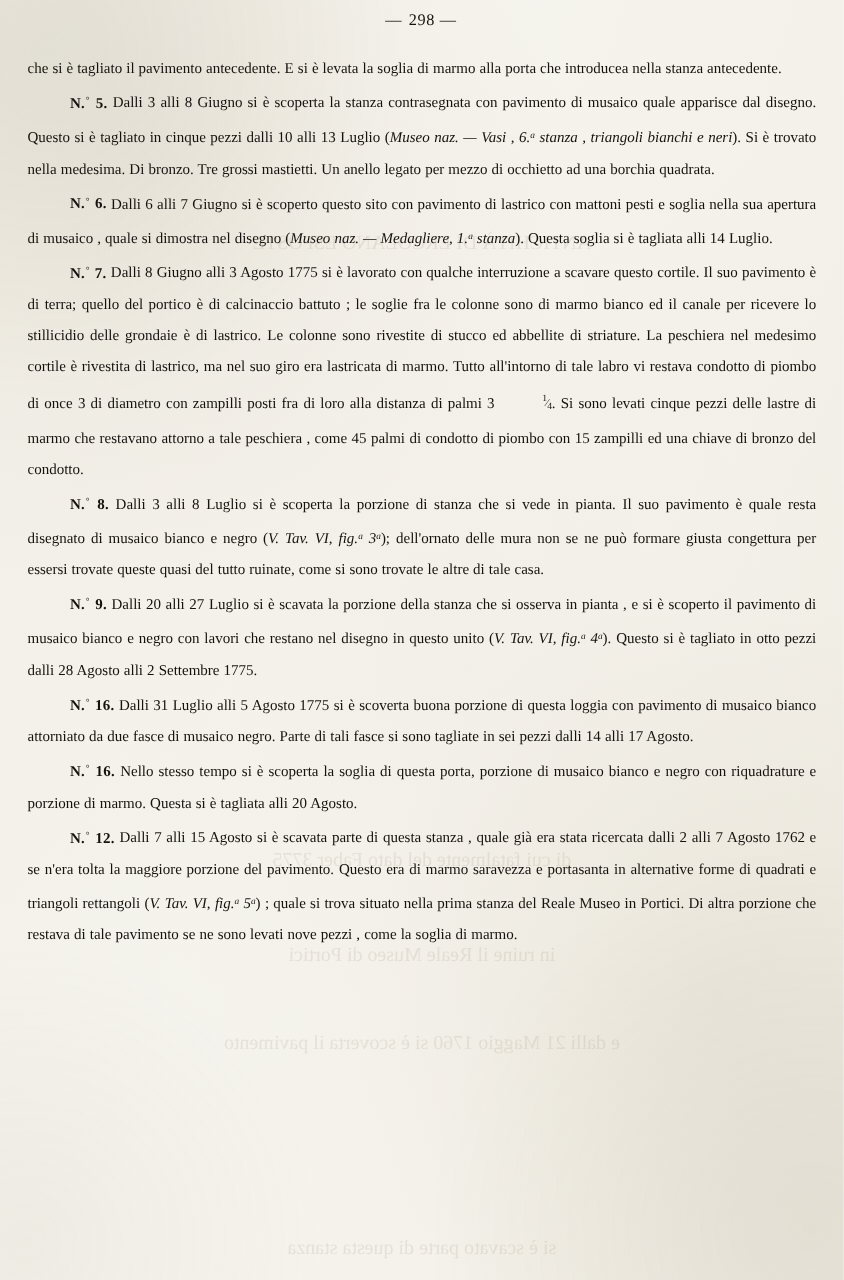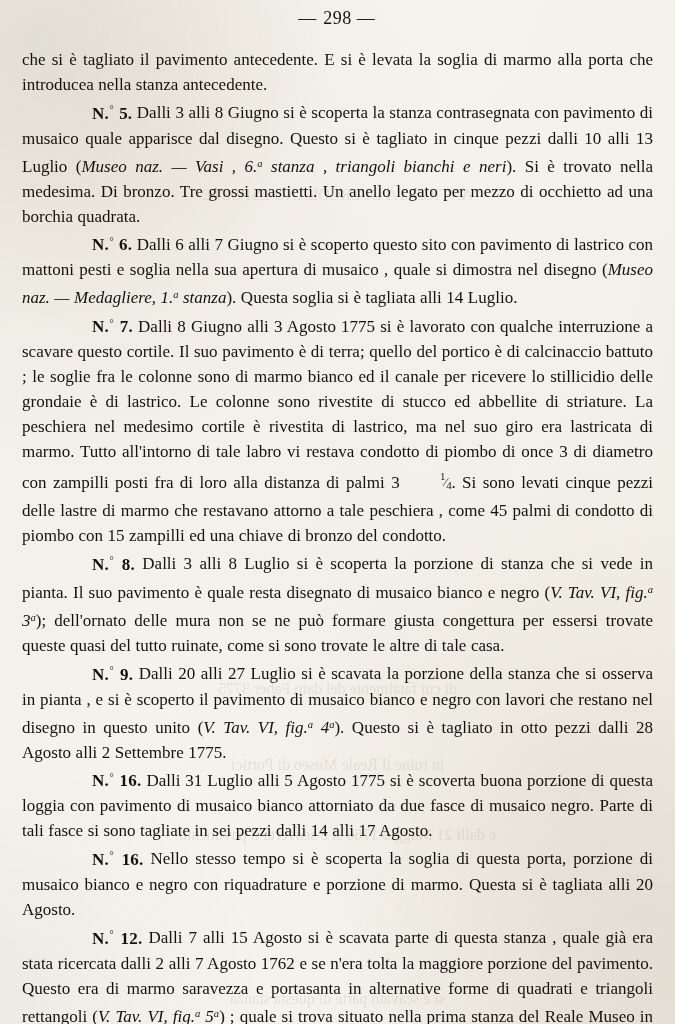--- a/index.html
+++ b/index.html
@@ -43,46 +43,45 @@
 
   .content {
     position: relative;
     z-index: 2;
     box-sizing: border-box;
     padding: 8px 22px 0 22px;
   }
 
   .folio {
     text-align: center;
-    font-size: 18px;
+    font-size: 13px;
     letter-spacing: 0.5px;
     margin: 0 0 18px 0;
     font-weight: 400;
     color: #16130f;
   }
   .folio .dash { letter-spacing: 2px; }
 
   p.body-par {
     margin: 0;
-    font-size: 17px;
+    font-size: 12px;
     line-height: 25.05px;
     text-align: justify;
     text-justify: inter-word;
     color: #15120e;
     hyphens: none;
     -webkit-hyphens: none;
     word-spacing: 0.25px;
   }
   p.indent { text-indent: 34px; }
   p.noindent { text-indent: 0; }
 
   .num {
     font-weight: 700;
     letter-spacing: 0.2px;
-    margin-left: 36px;
   }
   .num .deg {
     font-weight: 400;
     font-size: 0.62em;
     vertical-align: 0.52em;
     margin: 0 0.5px 0 0.5px;
   }
   .num .nn { font-weight: 700; }
 
   i, .it { }

